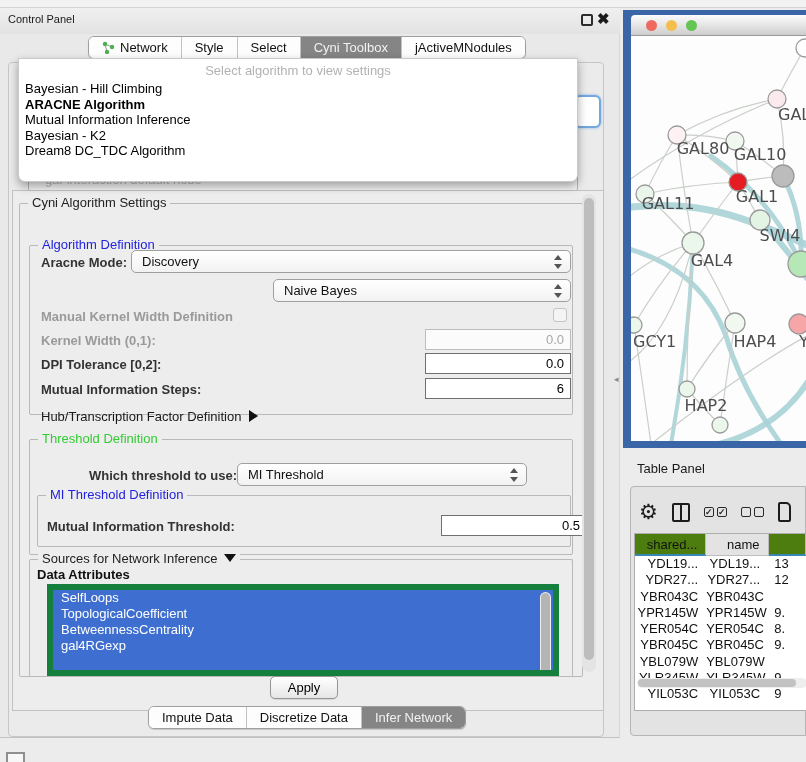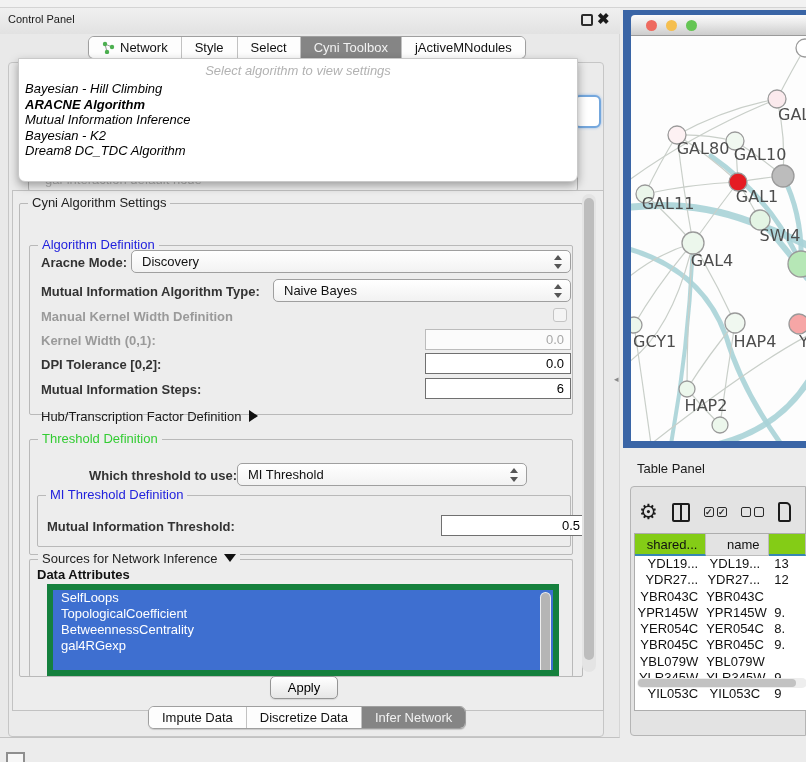--- a/index.html
+++ b/index.html
@@ -29,21 +29,21 @@
   .net-ico { width:13px; height:13px; display:inline-block; }
 
   
   #cp-body { left:8px; top:54px; width:596px; height:675px; border:1px solid #c6c6c6; border-radius:4px; background:#ebebeb; }
 
   
   #frag-combo { left:574px; top:87px; width:27px; height:33px; background:#fff; border:2px solid #74a7dd; border-radius:6px; box-shadow:0 0 3px #8fb8e8; }
   #hidden-combo { left:28px; top:157px; width:550px; height:29px; border:1px solid #b5b5b5; border-radius:6px; background:#f2f2f2; color:#b9b9b9; line-height:27px; padding-left:16px; }
 
   
-  #popup { left:18px; top:50px; width:560px; height:124px; background:#fff; border:1px solid #c9c9c9; border-radius:0 0 7px 7px; box-shadow:0 4px 10px rgba(0,0,0,.35); z-index:50;font-style:italic; }
+  #popup { left:18px; top:50px; width:560px; height:124px; background:#fff; border:1px solid #c9c9c9; border-radius:0 0 7px 7px; box-shadow:0 4px 10px rgba(0,0,0,.35); z-index:50; }
   #popup-prompt { width:100%; text-align:center; color:#b2b2b2; padding-top:4px; height:22px; }
   .popup-item { padding-left:6px; height:15.5px; line-height:15.5px; color:#000; }
   .popup-item.bold { font-weight:bold; }
 
   
   #settings { left:12px; top:182px; width:592px; height:521px; background:#ededed; border:1px solid #c2c2c2; }
   .gbox { position:absolute; border:1px solid #b9b9b9; border-radius:2px; }
   .legend { position:absolute; top:-9px; left:8px; background:#ededed; padding:0 4px; font-size:13px; white-space:nowrap; }
   .legend.blue { color:#2222dd; }
   .legend.green { color:#33cc33; }
@@ -89,21 +89,21 @@
   #tp-toolbar { left:8px; top:8px; width:168px; height:34px; display:flex; align-items:center; gap:14px; }
   #gear { font-size:21px; color:#1c1c1c; line-height:20px; }
   #col-ico { width:18px; height:19px; border:2px solid #1c1c1c; border-radius:2px; position:relative; }
   #col-ico:before { content:""; position:absolute; left:6px; top:0; width:2px; height:15px; background:#1c1c1c; }
   .cb-pair { display:flex; gap:3px; }
   .cb { width:10px; height:10px; border:1.5px solid #2a2a2a; border-radius:2px; font-size:9px; line-height:9px; text-align:center; color:#2a2a2a; font-weight:bold; }
   #doc-ico { width:13px; height:20px; border:2px solid #1c1c1c; border-radius:2px 5px 2px 2px; }
   #tbl { left:3px; top:46px; width:173px; height:178px; background:#fff; border:1px solid #adadad; overflow:hidden; }
   .th-row { display:flex; height:22px; }
   .th { background:#e3e3e3; border-right:1px solid #bdbdbd; border-bottom:1px solid #bdbdbd; line-height:21px; text-align:right; padding-right:8px; color:#111; }
-  .th.hl { background:#84cc16; border-bottom:2px solid #3787b4; }
+  .th.hl { background:#4d7c0f; border-bottom:2px solid #3787b4; }
   .tr { display:flex; height:16.3px; line-height:16.3px; }
   .td { padding-right:8px; text-align:right; white-space:nowrap; overflow:hidden; color:#111; }
   .td.c3 { text-align:left; padding-left:6px; }
   #hscroll { position:absolute; left:2px; bottom:22px; width:170px; height:10px; background:#eee; border-radius:5px; }
   #hthumb { position:absolute; left:1px; top:1px; width:158px; height:8px; background:#c2c2c2; border-radius:4px; }
 
   
   #mini-sq { left:6px; top:752px; width:19px; height:14px; border:2px solid #8f8f8f; background:#f7f7f7; }
 </style>
 </head>
@@ -165,21 +165,20 @@
     </div>
 
     <div class="gbox" style="left:16px; top:54px; width:544px; height:170px;">
       <span class="legend blue">Algorithm Definition</span>
     </div>
     <div class="lbl" style="left:28px; top:64px;">Aracne Mode:</div>
     <div class="combo" style="left:118px; top:59px; width:440px;">
       <span>Discovery</span>
       <span class="stepper"></span>
     </div>
-    <div class="lbl" style="left:28px; top:93px;">Mutual Information Algorithm Type:</div>
     <div class="combo" style="left:260px; top:88px; width:298px;">
       <span>Naive Bayes</span>
       <span class="stepper"></span>
     </div>
     <div class="lbl dis" style="left:28px; top:118px;">Manual Kernel Width Definition</div>
     <div class="chk" style="left:540px; top:117px;"></div>
     <div class="lbl dis" style="left:28px; top:142px;">Kernel Width (0,1):</div>
     <div class="field dis" style="left:412px; top:138px; width:146px;">0.0</div>
     <div class="lbl" style="left:28px; top:166px;">DPI Tolerance [0,2]:</div>
     <div class="field" style="left:412px; top:162px; width:146px;">0.0</div>

